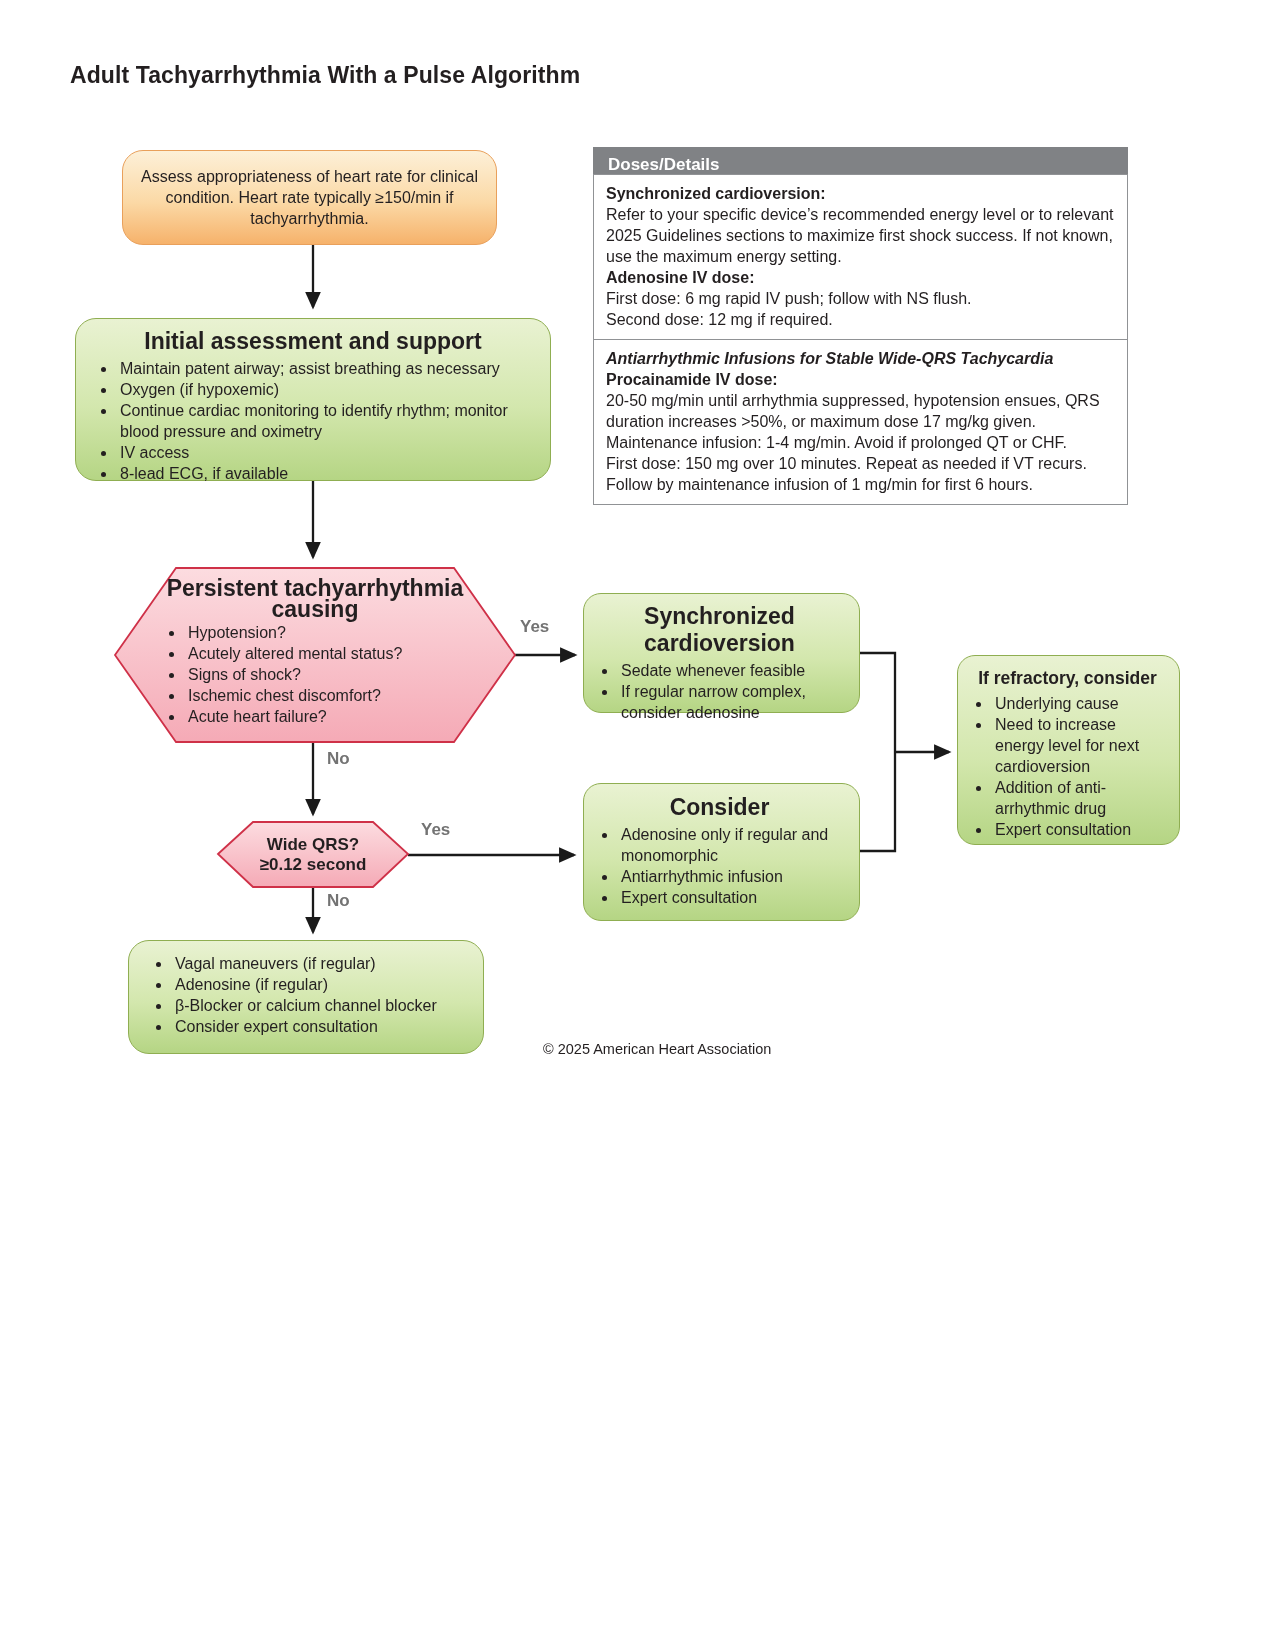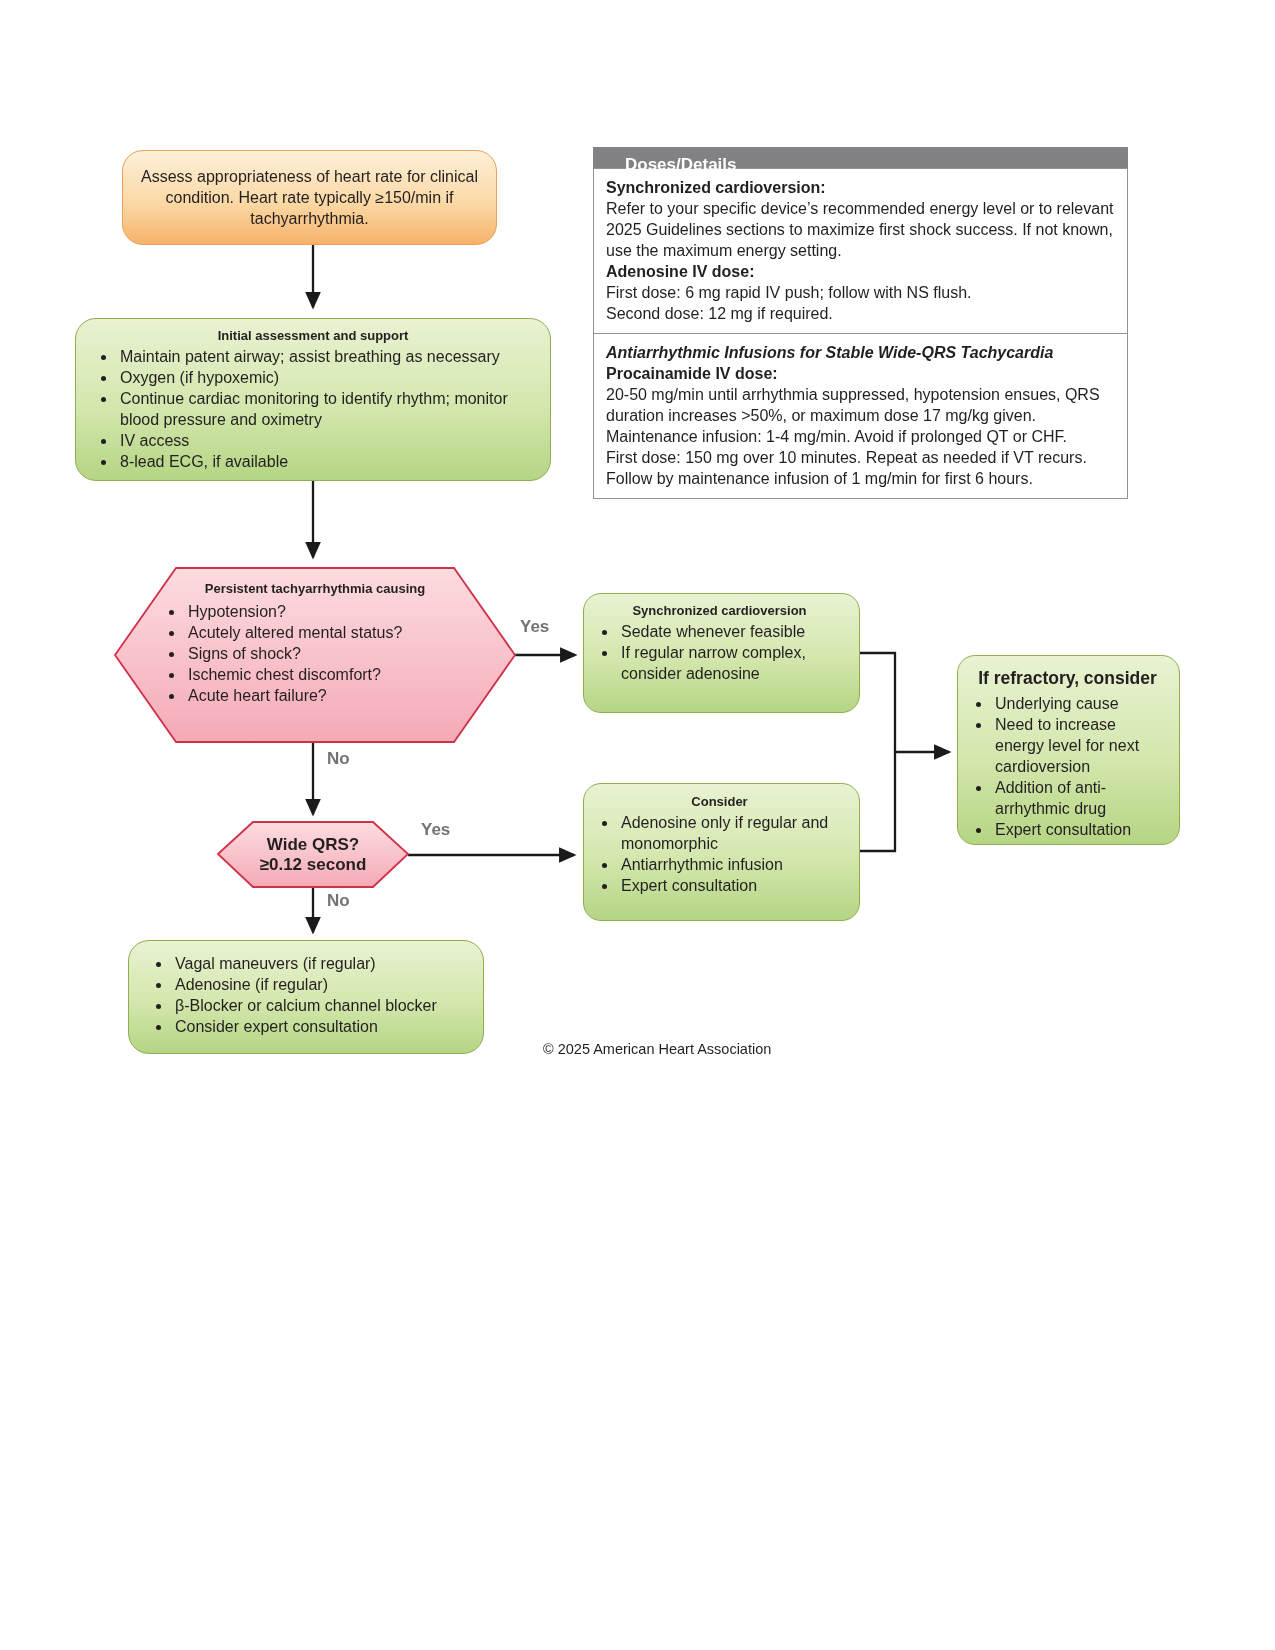--- a/index.html
+++ b/index.html
@@ -16,48 +16,49 @@
   .box { position:absolute; box-sizing:border-box; z-index:1; }
   .rounded { border-radius:21px; }
   .orange {
     background:linear-gradient(180deg,#fdf0d8 0%, #fbd9a6 55%, #f6b26b 100%);
     border:1.6px solid #e9a05b;
   }
   .green {
     background:linear-gradient(180deg,#e9f2d2 0%, #d3e7ad 55%, #b5d584 100%);
     border:1.6px solid #8fae51;
   }
-  .box-title { font-weight:bold; font-size:13px; text-align:center; color:#231f20; }
+  .box-title { font-weight:bold; font-size:23px; text-align:center; color:#231f20; }
   ul.bullets { margin:3px 0 0 0; padding:0 0 0 29px; font-size:16px; line-height:21px; }
   ul.bullets li { padding-left:3px; margin:0; }
   .assess-text {
     width:100%; height:100%; display:flex; align-items:center; justify-content:center;
     text-align:center; font-size:16px; line-height:21px; padding:8px 16px; box-sizing:border-box;
   }
   .decision-label { position:absolute; z-index:2; font-weight:bold; font-size:17px; color:#737373; }
   .hex-text { position:absolute; z-index:1; }
   
   .doses { position:absolute; left:593px; top:147px; width:535px; z-index:1; }
   .doses-header {
     background:#808285; color:#ffffff; font-weight:bold; font-size:17px;
-    height:21px; line-height:35px; padding:0 32px; box-sizing:border-box;
+    height:27px; line-height:35px; padding:0 15px; box-sizing:border-box;
   }
   .doses-body { border:1.5px solid #909295; background:#ffffff; }
   .doses-section { padding:8px 12px 9px 12px; font-size:16px; line-height:21px; }
   .doses-section.second { border-top:1.5px solid #909295; }
   .doses-section p { margin:0; }
   .b { font-weight:bold; }
   .bi { font-weight:bold; font-style:italic; }
   .copyright { position:absolute; left:543px; top:1041px; font-size:14.5px; color:#231f20; z-index:1; }
 </style>
 </head>
 <body>
 
 <div class="canvas">
 
+  <div class="page-title">Adult Tachyarrhythmia With a Pulse Algorithm</div>
 
   <svg class="overlay" width="1275" height="1650" viewBox="0 0 1275 1650">
     <defs>
       <marker id="arrow" viewBox="0 0 8 8" refX="6.5" refY="4" markerWidth="8" markerHeight="8" orient="auto" markerUnits="strokeWidth">
         <path d="M0,0.6 L7.6,4 L0,7.4 Z" fill="#1a1a1a"></path>
       </marker>
       <linearGradient id="pinkGrad" x1="0" y1="0" x2="0" y2="1">
         <stop offset="0" stop-color="#fcdce0"></stop>
         <stop offset="1" stop-color="#f5aab6"></stop>
       </linearGradient>

